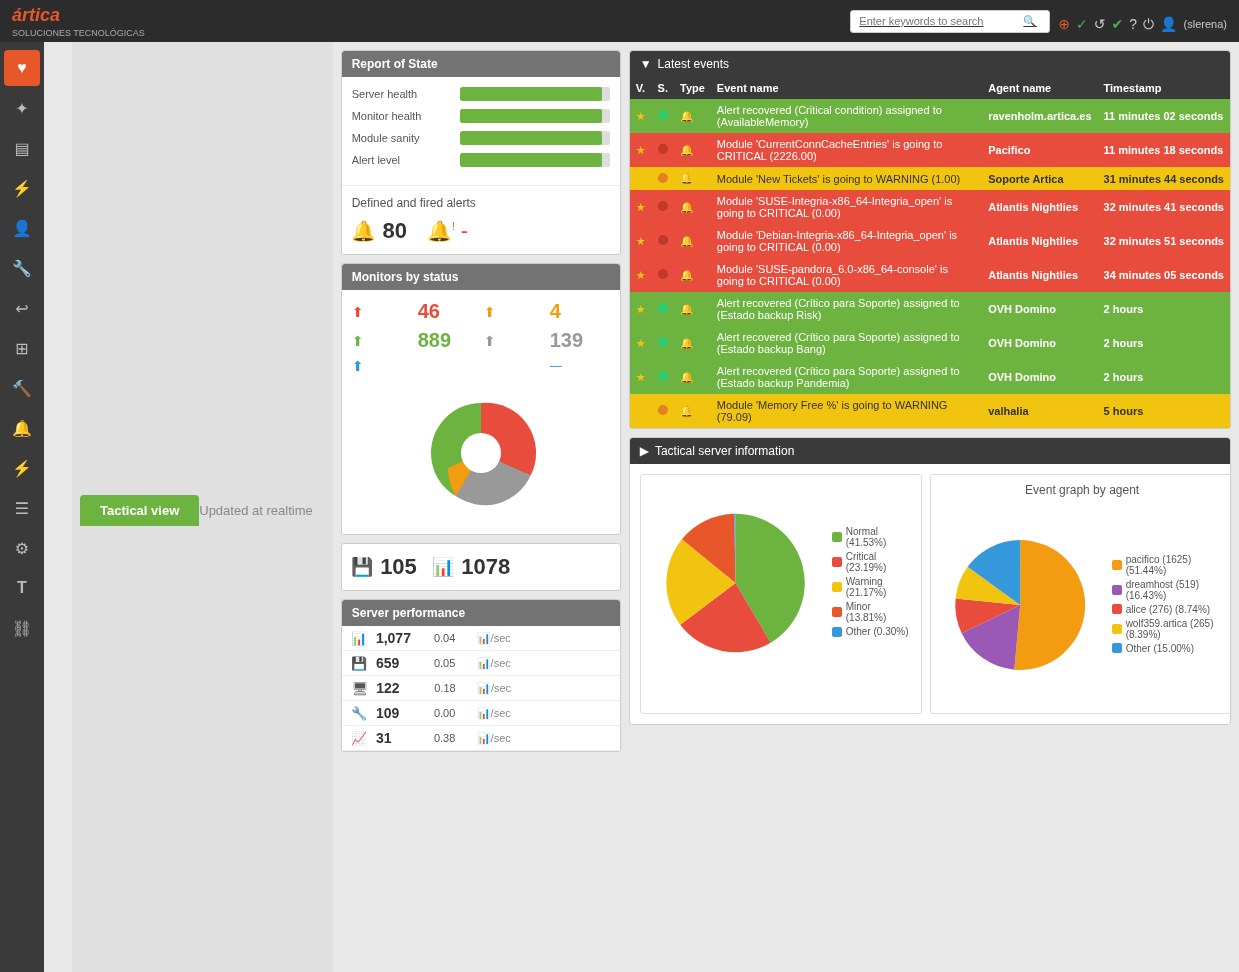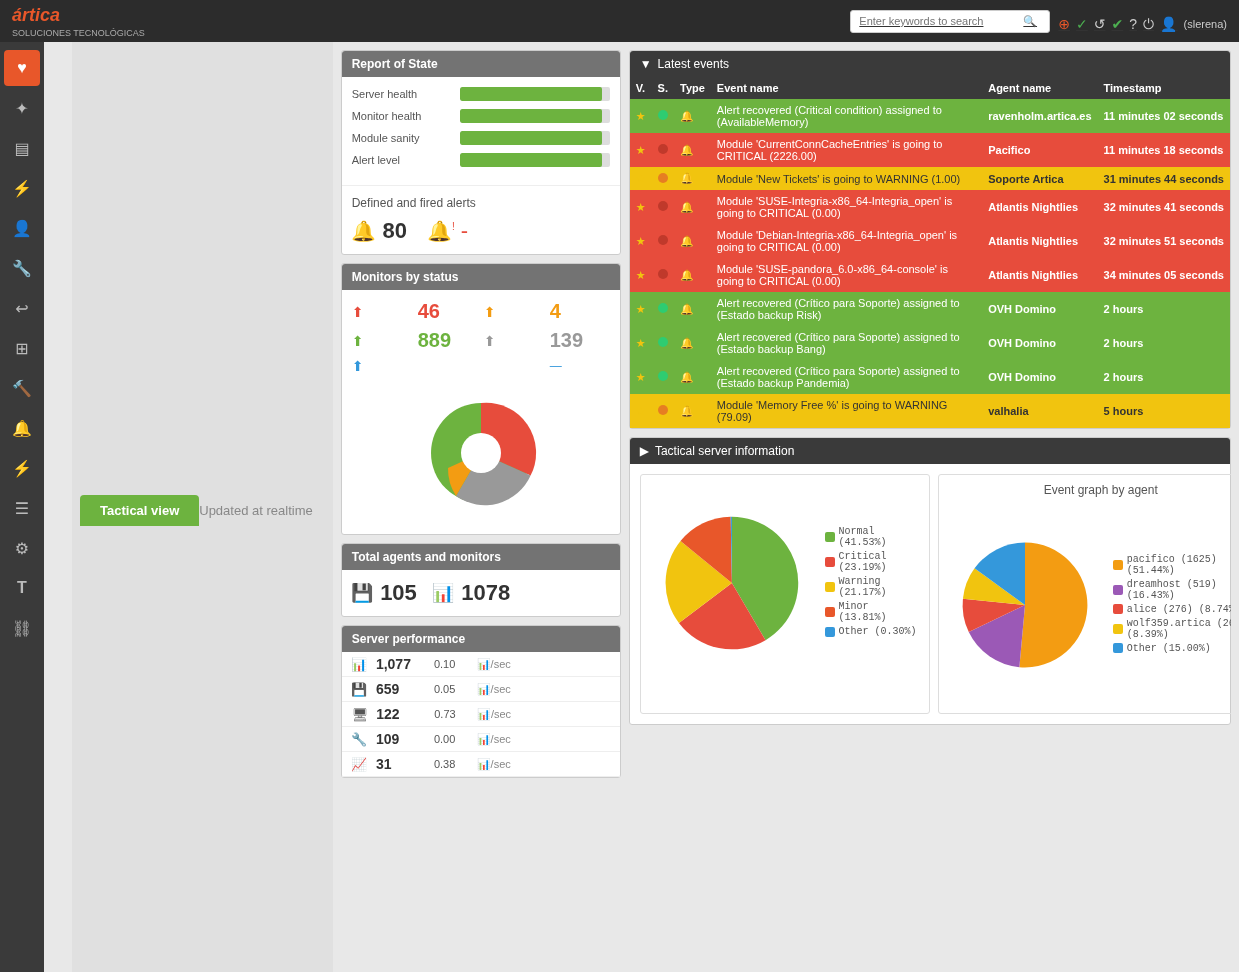--- a/index.html
+++ b/index.html
@@ -80,21 +80,21 @@
     .dot-yellow { width: 10px; height: 10px; background: #e67e22; border-radius: 50%; display: inline-block; }
 
     
     .tactical-section { background: #fff; border: 1px solid #ccc; border-radius: 3px; }
     .graphs-row { display: flex; gap: 8px; padding: 10px; }
     .graph-card { flex: 1; border: 1px solid #ddd; border-radius: 3px; padding: 8px; }
     .graph-title { font-size: 12px; color: #555; margin-bottom: 8px; text-align: center; }
 
     
     .chart-container { display: flex; align-items: center; gap: 10px; }
-    .legend { font-size: 10px; color: #555; font-family: Liberation Mono, monospace; }
+    .legend { font-size: 10px; color: #555; }
     .legend-item { display: flex; align-items: center; gap: 4px; margin-bottom: 3px; }
     .legend-color { width: 10px; height: 10px; border-radius: 2px; flex-shrink: 0; }
 
     ::-webkit-scrollbar { width: 6px; }
     ::-webkit-scrollbar-track { background: #f0f0f0; }
     ::-webkit-scrollbar-thumb { background: #bbb; border-radius: 3px; }
   </style>
 </head>
 <body>
 
@@ -238,52 +238,51 @@
 
                 <path d="M65,65 L40,108 A50,50 0 0,1 32,80 Z" fill="#f39c12"></path>
 
                 <circle cx="65" cy="65" r="20" fill="#fff"></circle>
               </svg>
             </div>
           </div>
         </div>
 
         <div class="card">
-          <div class="card-header">Total agents and monitors</div>
           <div class="totals-row">
             <div class="total-item">
               <span style="font-size:18px;">💾</span>
               <span class="total-num">105</span>
             </div>
             <div class="total-item">
               <span style="font-size:18px;">📊</span>
               <span class="total-num">1078</span>
             </div>
           </div>
         </div>
 
         <div class="card">
           <div class="card-header">Server performance</div>
           <div>
             <div class="perf-row">
               <span style="font-size:13px; color:#555;">📊</span>
               <span class="perf-num">1,077</span>
-              <span class="perf-rate">0.10</span>
+              <span class="perf-rate">0.04</span>
               <span style="font-size:11px; color:#888;">📊/sec</span>
             </div>
             <div class="perf-row">
               <span style="font-size:13px; color:#555;">💾</span>
               <span class="perf-num">659</span>
               <span class="perf-rate">0.05</span>
               <span style="font-size:11px; color:#888;">📊/sec</span>
             </div>
             <div class="perf-row">
               <span style="font-size:13px; color:#555;">🖥</span>
               <span class="perf-num">122</span>
-              <span class="perf-rate">0.73</span>
+              <span class="perf-rate">0.18</span>
               <span style="font-size:11px; color:#888;">📊/sec</span>
             </div>
             <div class="perf-row">
               <span style="font-size:13px; color:#555;">🔧</span>
               <span class="perf-num">109</span>
               <span class="perf-rate">0.00</span>
               <span style="font-size:11px; color:#888;">📊/sec</span>
             </div>
             <div class="perf-row">
               <span style="font-size:13px; color:#555;">📈</span>

